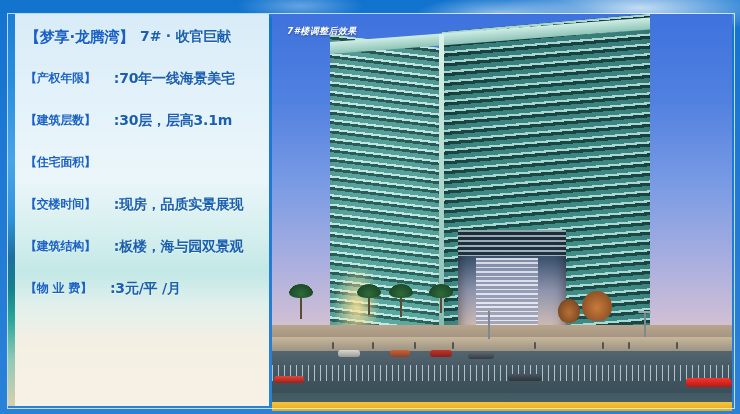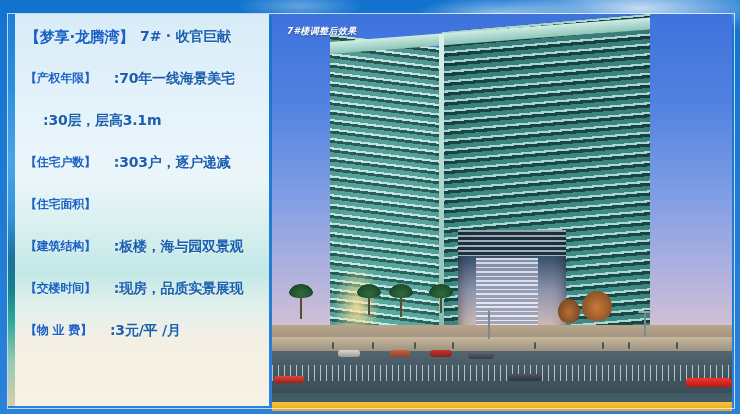--- a/index.html
+++ b/index.html
@@ -238,41 +238,38 @@
         <span class="spec-label">【梦享·龙腾湾】</span>
         <span class="spec-value">7#  ·  收官巨献</span>
       </div>
 
       <div class="spec-row">
         <span class="spec-label">【产权年限】</span>
         <span class="spec-value">:70年一线海景美宅</span>
       </div>
 
       <div class="spec-row">
+        <span class="spec-label">【建筑层数】</span>
         <span class="spec-value">:30层，层高3.1m</span>
       </div>
 
-      <div class="spec-row">
-        <span class="spec-label">【住宅户数】</span>
-        <span class="spec-value">:303户，逐户递减</span>
-      </div>
 
       <div class="spec-row">
         <span class="spec-label">【住宅面积】</span>
       </div>
 
+
+      <div class="spec-row">
+        <span class="spec-label">【交楼时间】</span>
+        <span class="spec-value">:现房，品质实景展现</span>
+      </div>
 
       <div class="spec-row">
         <span class="spec-label">【建筑结构】</span>
         <span class="spec-value">:板楼，海与园双景观</span>
-      </div>
-
-      <div class="spec-row">
-        <span class="spec-label">【交楼时间】</span>
-        <span class="spec-value">:现房，品质实景展现</span>
       </div>
 
       <div class="spec-row">
         <span class="spec-label">【物 业 费】</span>
         <span class="spec-value">:3元/平 /月</span>
       </div>
 
     </div>
   </div>
   <div class="edge-strip"></div>

